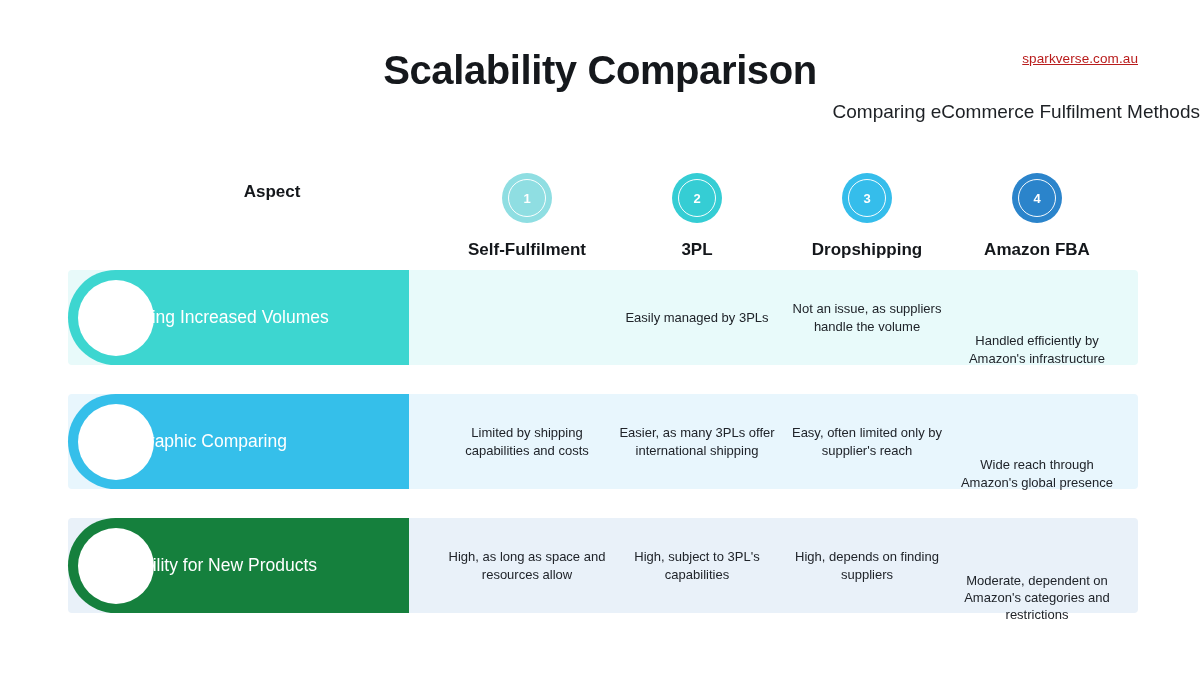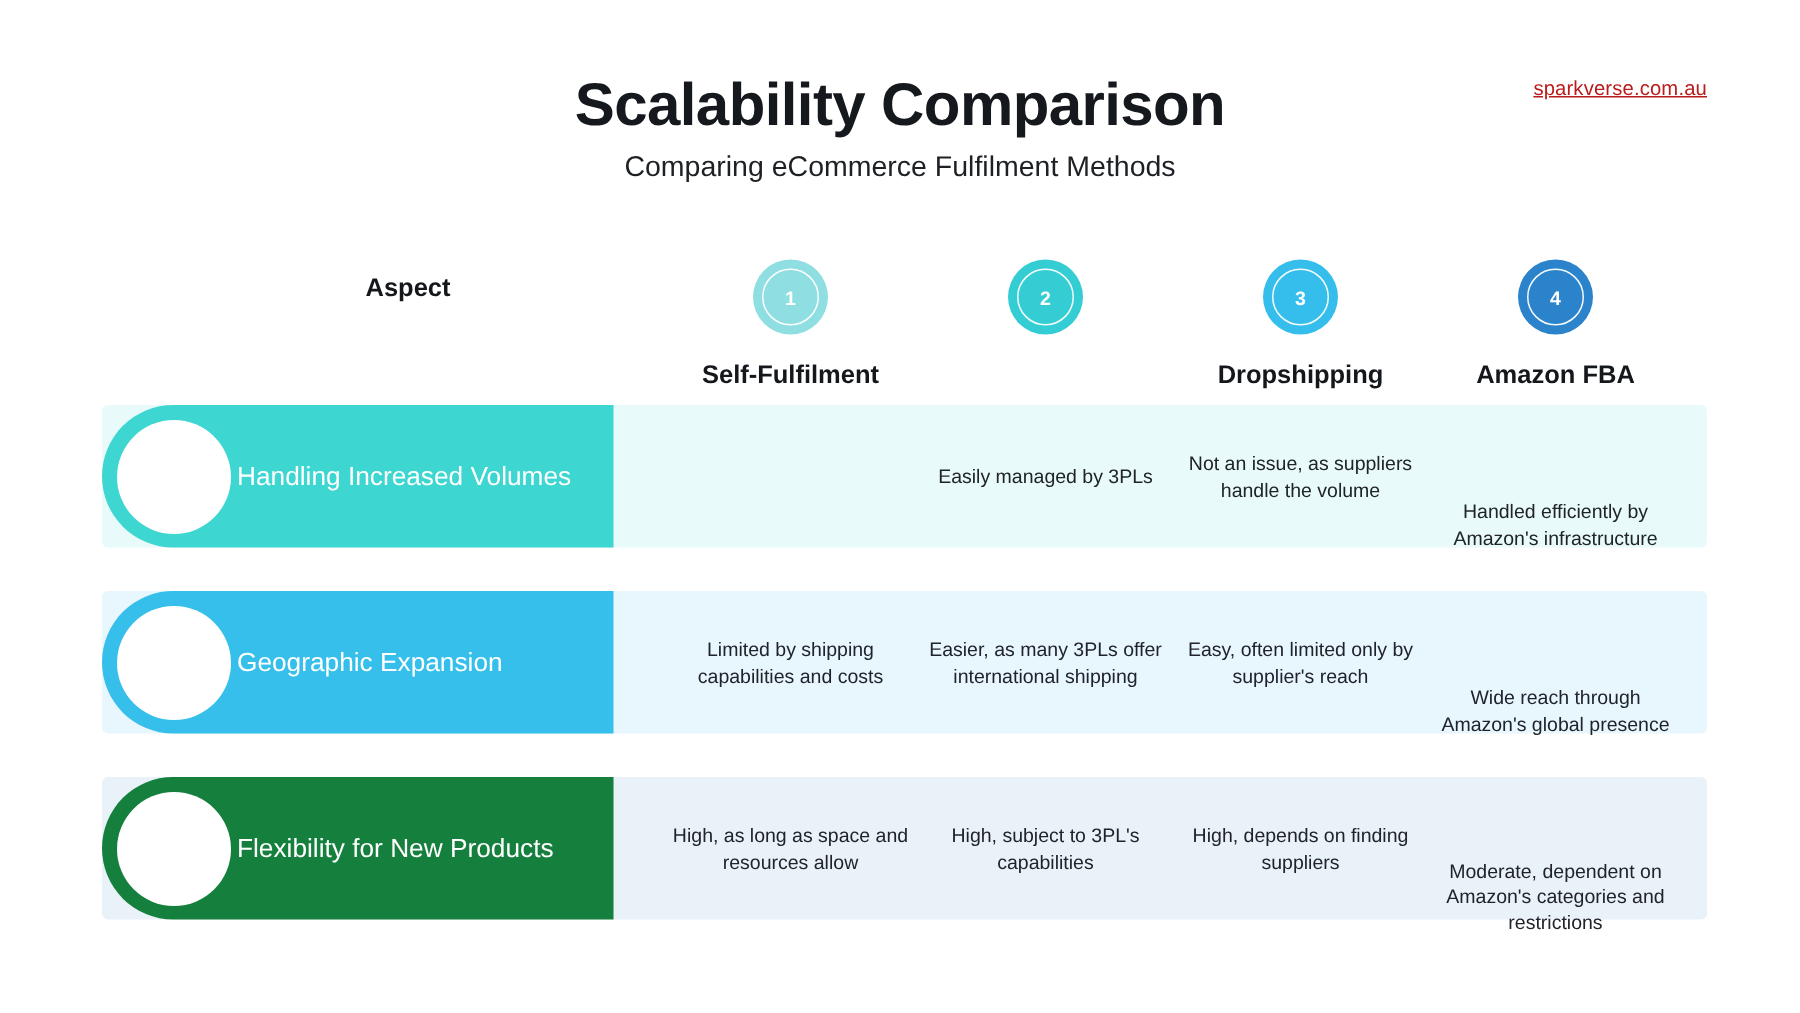--- a/index.html
+++ b/index.html
@@ -40,21 +40,21 @@
     font-size: 40px;
     font-weight: bold;
     color: #15181c;
     letter-spacing: -0.4px;
   }
   .subtitle {
     position: absolute;
     top: 101px;
     left: 0;
     width: 1200px;
-    text-align: center;
+    text-align: right;
     font-size: 19px;
     font-weight: 400;
     color: #1d2024;
   }
 
   
   .matrix {
     position: absolute;
     left: 68px;
     top: 165px;
@@ -143,21 +143,21 @@
     left: 10px;
     top: 9.5px;
     width: 76px;
     height: 76px;
     border-radius: 50%;
     background: #ffffff;
   }
   .pill .pill-label {
     position: relative;
     z-index: 2;
-    margin-left: 90px;
+    margin-left: 38px;
     padding-right: 12px;
     font-size: 17.5px;
     color: #ffffff;
     line-height: 1.2;
   }
 
   .cell {
     position: absolute;
     top: 0;
     height: 95px;
@@ -198,20 +198,21 @@
         <div class="badge" style="background: rgb(143, 222, 226);">
           <span>1</span>
         </div>
         <div class="head-label">Self-Fulfilment</div>
       </div>
 
       <div class="head-cell c2">
         <div class="badge" style="background: rgb(53, 205, 212);">
           <span>2</span>
         </div>
+        <div class="head-label">3PL</div>
       </div>
 
       <div class="head-cell c3">
         <div class="badge" style="background: rgb(53, 189, 235);">
           <span>3</span>
         </div>
         <div class="head-label">Dropshipping</div>
       </div>
 
       <div class="head-cell c4">
@@ -231,21 +232,21 @@
       </div>
       <div class="cell k2">Easily managed by 3PLs</div>
       <div class="cell k3">Not an issue, as suppliers handle the volume</div>
       <div class="cell k4">Handled efficiently by Amazon's infrastructure</div>
     </div>
 
     <div class="row">
       <div class="band" style="background: rgb(232, 246, 253);"></div>
       <div class="pill" style="background: rgb(53, 191, 234);">
         <div class="knob"></div>
-        <div class="pill-label">Geographic Expansion</div>
+        <div class="pill-label">Geographic Comparing</div>
       </div>
       <div class="cell k1">Limited by shipping capabilities and costs</div>
       <div class="cell k2">Easier, as many 3PLs offer international shipping</div>
       <div class="cell k3">Easy, often limited only by supplier's reach</div>
       <div class="cell k4">Wide reach through Amazon's global presence</div>
     </div>
 
     <div class="row">
       <div class="band" style="background: rgb(233, 241, 249);"></div>
       <div class="pill" style="background: #15803d;">

